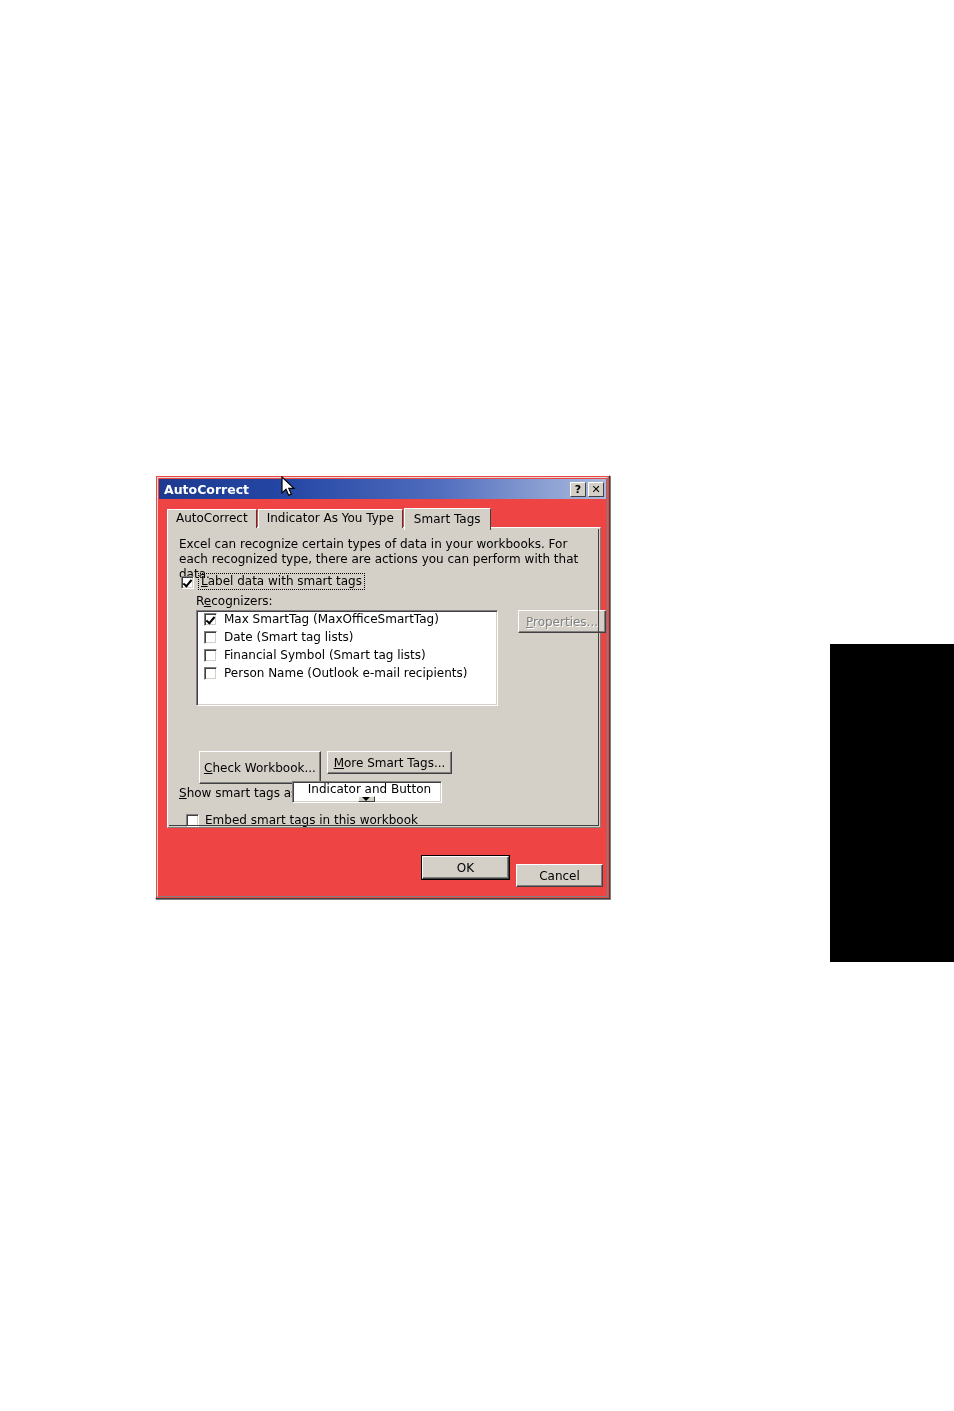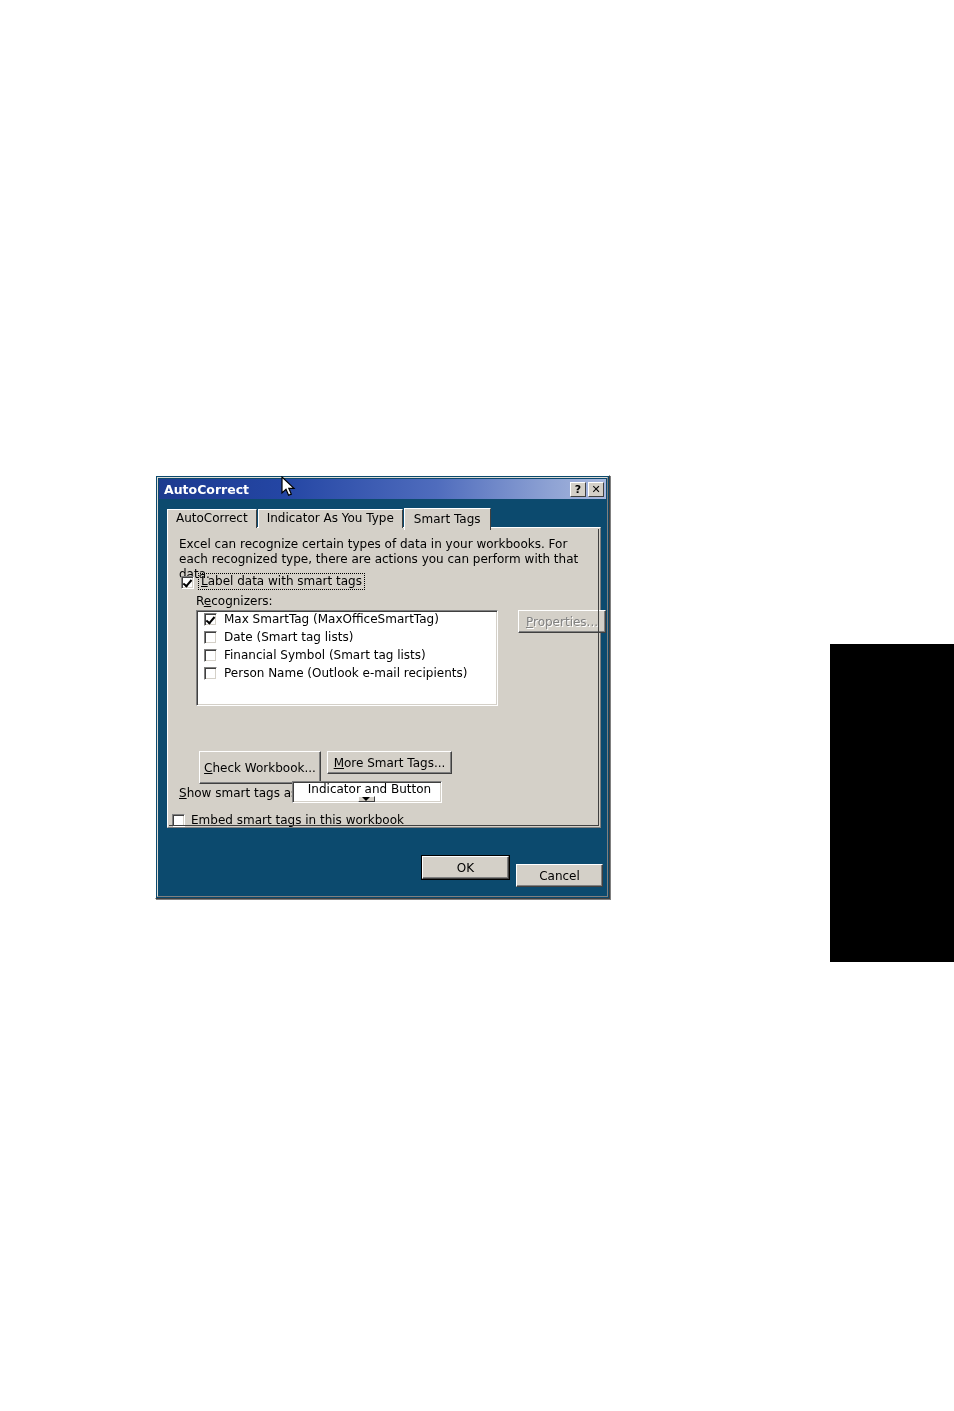--- a/index.html
+++ b/index.html
@@ -25,21 +25,21 @@
     background: #000000;
   }
 
   
   #dialog {
     position: absolute;
     left: 155px;
     top: 475px;
     width: 455px;
     height: 424px;
-    background: #0c4a6e;
+    background: #ef4444;
     border-top: 1px solid #ffffff;
     border-left: 1px solid #ffffff;
     border-right: 1px solid #404040;
     border-bottom: 1px solid #404040;
     box-sizing: border-box;
     box-shadow: 1px 1px 0 0 #808080;
   }
   #dialog-inner-frame {
     position: absolute;
     left: 1px; top: 1px; right: 1px; bottom: 1px;
@@ -353,21 +353,21 @@
   }
   .arrow-down {
     width: 0; height: 0;
     border-left: 4px solid transparent;
     border-right: 4px solid transparent;
     border-top: 4px solid #000000;
   }
 
   #embed-row {
     position: absolute;
-    left: 4px;
+    left: 18px;
     top: 285px;
     text-decoration: underline;
   }
 
   
   #ok-button {
     position: absolute;
     left: 266px;
     top: 380px;
     width: 87px;

